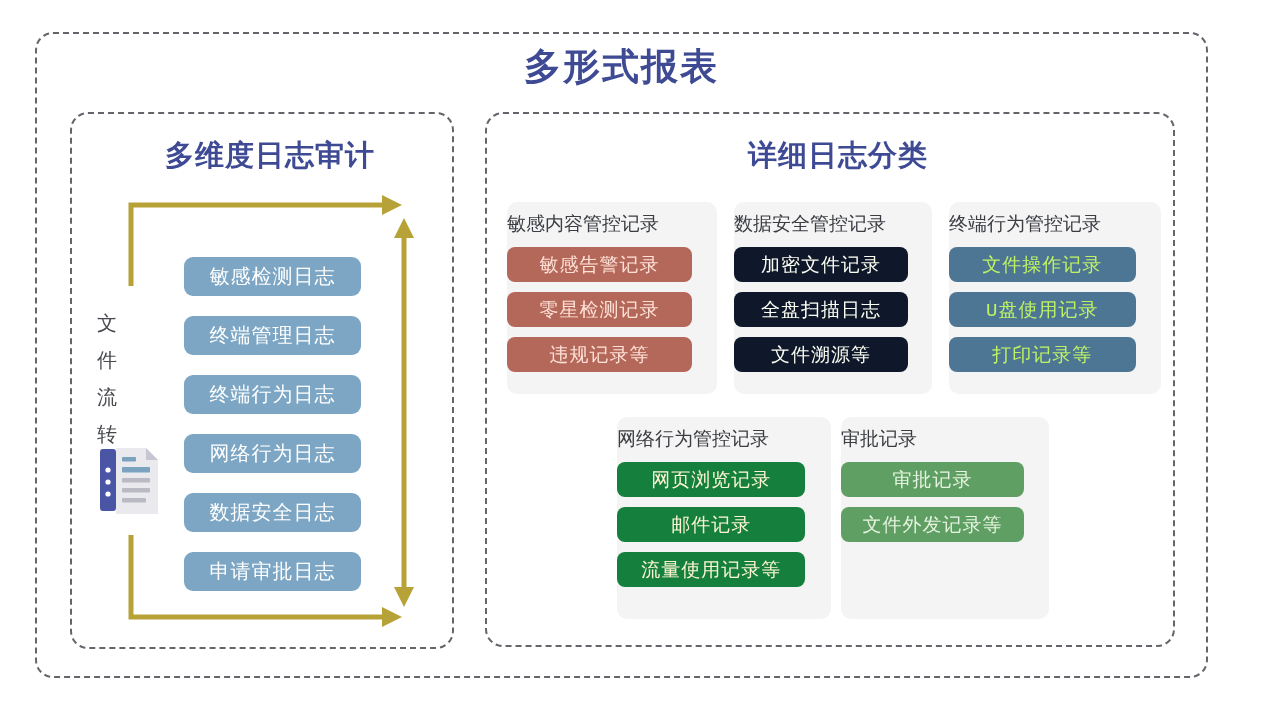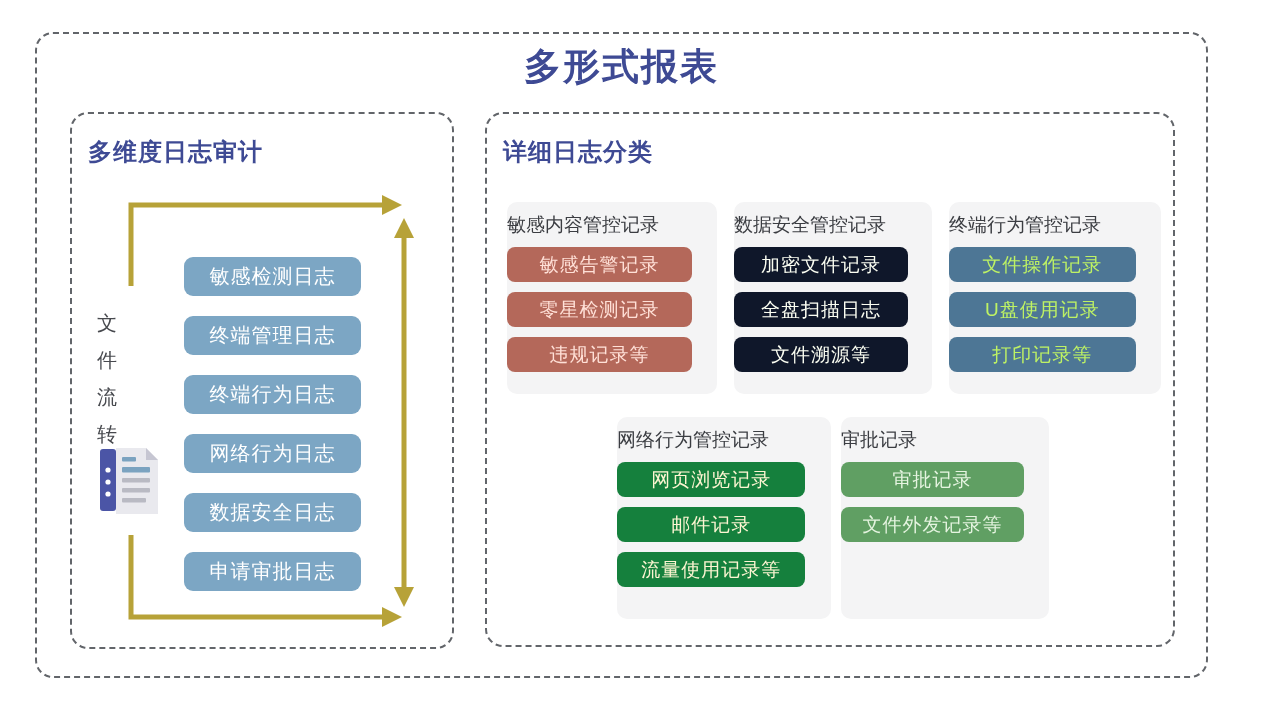--- a/index.html
+++ b/index.html
@@ -15,22 +15,22 @@
     text-align:center; font-size:37px; font-weight:700; color:#3e4a94;
     letter-spacing:2px;
   }
 
   
   .left-panel {
     position:absolute; left:33px; top:78px; width:384px; height:537px;
     border:2.5px dashed #62656a; border-radius:18px; box-sizing:border-box;
   }
   .panel-title {
-    position:absolute; left:16px; top:22px; width:100%;
-    font-size:24px; font-weight:700; color:#3e4a94;
+    position:absolute; left:8px; top:22px; width:100%;
+    text-align:center; font-size:29px; font-weight:700; color:#3e4a94;
     letter-spacing:1px;
   }
   .flow-arrows { position:absolute; left:0; top:0; width:384px; height:537px; }
   .flow-label {
     position:absolute; left:22px; top:196px; width:26px;
     display:flex; flex-direction:column; align-items:center; gap:10px;
     font-size:20px; color:#47494e;
   }
   .doc-icon { position:absolute; left:28px; top:330px; width:62px; height:72px; }
   .log-stack {
@@ -39,21 +39,21 @@
   }
   .log-box {
     height:39px; border-radius:9px; background:#7ca6c4;
     color:#ffffff; font-size:20px; letter-spacing:1px;
     display:flex; align-items:center; justify-content:center;
   }
 
   
   .right-panel {
     position:absolute; left:448px; top:78px; width:690px; height:535px;
-    border:2.5px dashed #62656a; border-radius:18px; box-sizing:border-box;
+    border:2.5px dashed #62656a; border-radius:18px; box-sizing:border-box;font-family:Liberation Mono, monospace;
   }
   .cat-card {
     position:absolute; background:#f4f4f5; border-radius:10px;
     display:flex; flex-direction:column; align-items:flex-start;
     padding-top:11px; gap:10px; box-sizing:border-box;
   }
   .card-a { left:20px;  top:88px;  width:210px; height:192px; }
   .card-b { left:247px; top:88px;  width:198px; height:192px; }
   .card-c { left:462px; top:88px;  width:212px; height:192px; }
   .card-d { left:130px; top:303px; width:214px; height:202px; }

